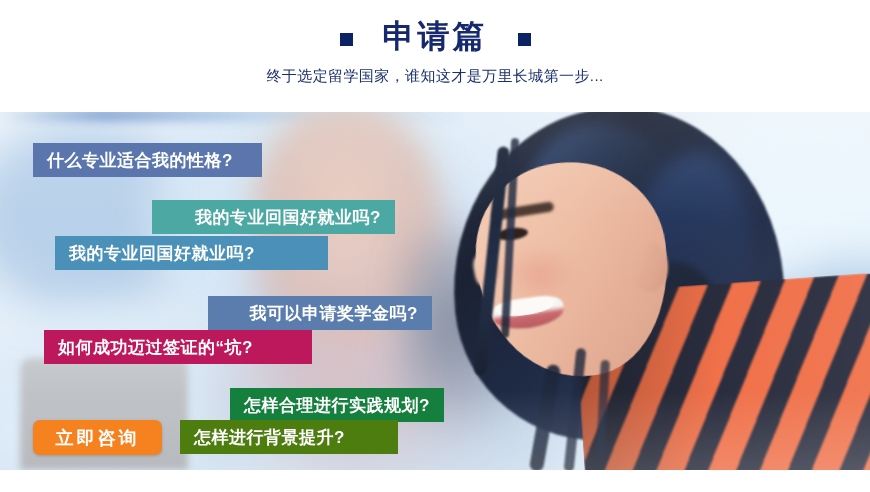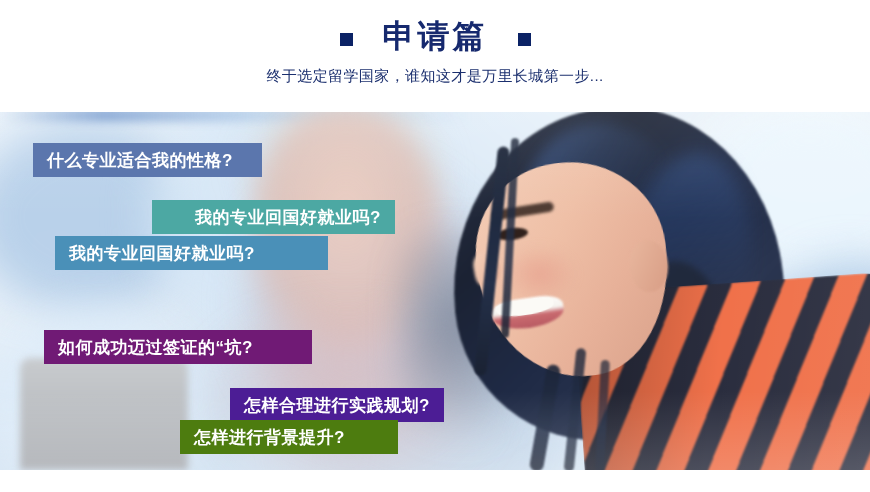--- a/index.html
+++ b/index.html
@@ -373,26 +373,32 @@
 
     <div class="bar left" style="left: 33px; top: 31px; width: 229px; background-color: rgb(91, 118, 173);">
       <span>什么专业适合我的性格?</span>
     </div>
     <div class="bar right" style="left: 152px; top: 76px; width: 243px; background-color: rgb(76, 168, 163);">
       <span>我的专业回国好就业吗?</span>
     </div>
     <div class="bar left" style="left: 55px; top: 124px; width: 273px; background-color: rgb(74, 144, 184);">
       <span>我的专业回国好就业吗?</span>
     </div>
-    <div class="bar left" style="left: 44px; top: 218px; width: 268px; background-color: #701a75;">
+    <div class="bar right" style="left: 208px; top: 172px; width: 224px; background-color: rgb(91, 125, 173);">
+      <span>我可以申请奖学金吗?</span>
+    </div>
+    <div class="bar left" style="left: 44px; top: 218px; width: 268px; background-color: #be185d;">
       <span>如何成功迈过签证的“坑?</span>
     </div>
-    <div class="bar right" style="left: 230px; top: 264px; width: 214px; background-color: #4c1d95;">
+    <div class="bar right" style="left: 230px; top: 264px; width: 214px; background-color: #15803d;">
       <span>怎样合理进行实践规划?</span>
     </div>
     <div class="bar left" style="left: 180px; top: 308px; width: 218px; background-color: #4d7c0f;">
       <span>怎样进行背景提升?</span>
     </div>
 
+    <div class="cta" style="left: 33px; top: 308px; width: 129px; background-color: rgb(245, 130, 31); color: rgb(255, 255, 255);">
+      <span>立即咨询</span>
+    </div>
   </div>
 
   <div class="footer"></div>
 </div>
 
 </body></html>

